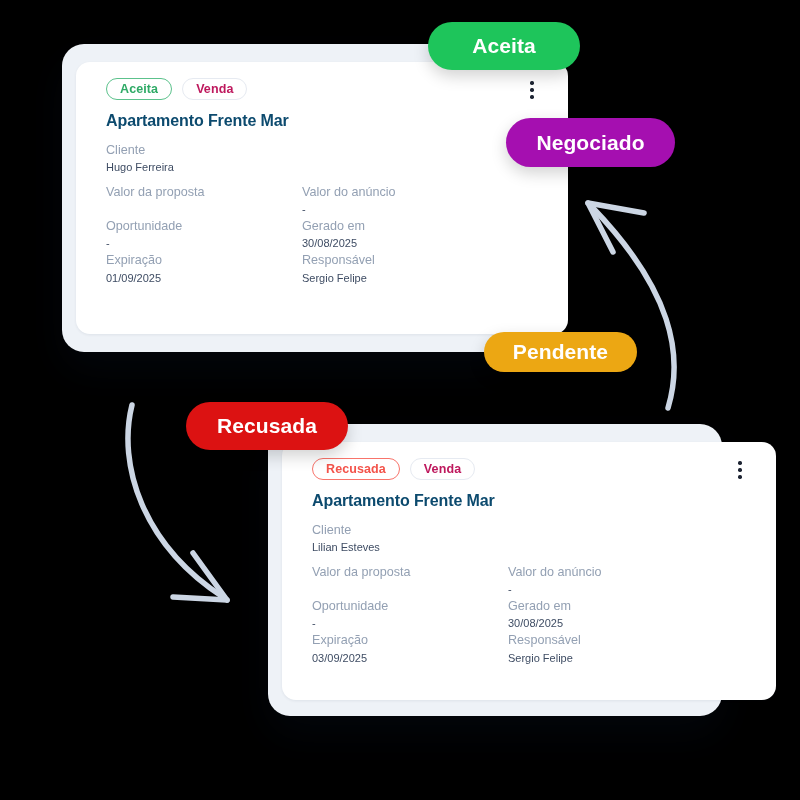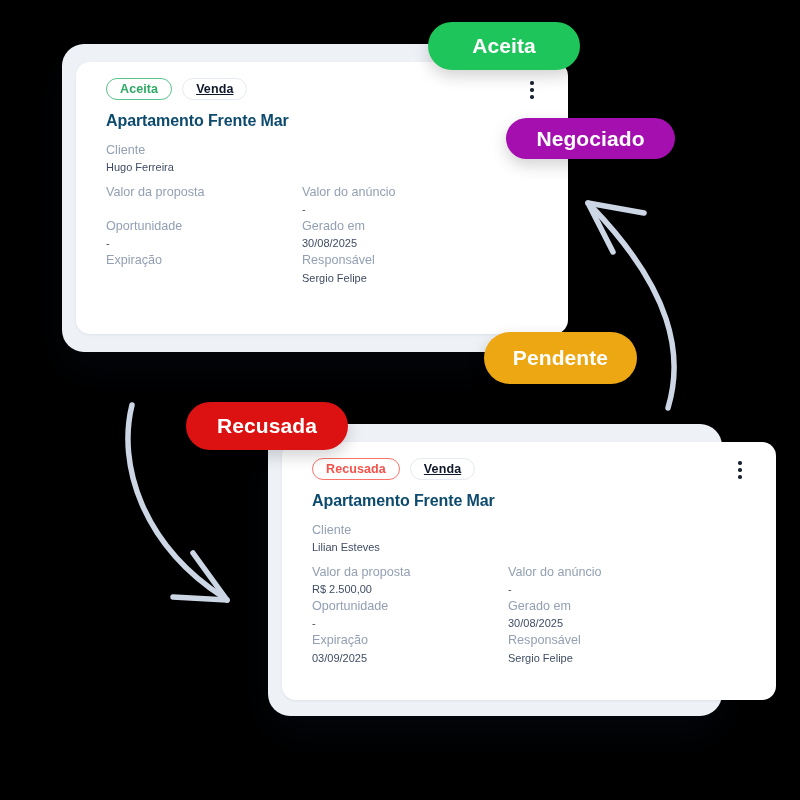--- a/index.html
+++ b/index.html
@@ -53,21 +53,21 @@
     border-radius: 999px;
     font-size: 12.5px;
     font-weight: 700;
     letter-spacing: 0.1px;
     box-sizing: border-box;
     background: #ffffff;
     white-space: nowrap;
   }
   .pill-accepted { border: 1.4px solid #5cc28c; color: #2faa66; }
   .pill-refused  { border: 1.4px solid #f8746b; color: #f3534a; }
-  .pill-type     { border: 1.4px solid #e6eaf1; color: #0f172a; text-decoration: underline; }
+  .pill-type     { border: 1.4px solid #e6eaf1; color: #be185d; }
 
   
   .kebab {
     position: absolute;
     right: 26px;
     top: 16px;
     width: 20px;
     height: 24px;
     display: flex;
     flex-direction: column;
@@ -118,22 +118,22 @@
     border-radius: 999px;
     color: #ffffff;
     font-weight: 700;
     font-size: 21px;
     letter-spacing: 0.1px;
     white-space: nowrap;
     box-shadow: 0 6px 16px rgba(0,0,0,0.18);
     cursor: default;
   }
   #badge-aceita    { left: 428px; top: 22px;  width: 152px; height: 48px; background: #1ec55b; }
-  #badge-negociado { left: 506px; top: 118px; width: 169px; height: 41px; background: #a50fb0; }
-  #badge-pendente  { left: 484px; top: 332px; width: 153px; height: 52px; background: #eca713; }
+  #badge-negociado { left: 506px; top: 118px; width: 169px; height: 49px; background: #a50fb0; }
+  #badge-pendente  { left: 484px; top: 332px; width: 153px; height: 40px; background: #eca713; }
   #badge-recusada  { left: 186px; top: 402px; width: 162px; height: 48px; background: #dc1212; }
 
   
   .arrow-svg { position: absolute; pointer-events: none; }
   #arrow-up   { left: 560px; top: 180px; width: 150px; height: 240px; }
   #arrow-down { left: 105px; top: 385px; width: 150px; height: 235px; }
 </style>
 </head>
 <body>
 
@@ -172,20 +172,21 @@
           <div>
             <div class="field-label">Oportunidade</div>
             <div class="field-value">-</div>
           </div>
           <div>
             <div class="field-label">Gerado em</div>
             <div class="field-value">30/08/2025</div>
           </div>
           <div>
             <div class="field-label">Expiração</div>
+            <div class="field-value">01/09/2025</div>
           </div>
           <div>
             <div class="field-label">Responsável</div>
             <div class="field-value">Sergio Felipe</div>
           </div>
         </div>
 
       </div>
     </div>
   </div>
@@ -208,21 +209,20 @@
         <div class="card-title">Apartamento Frente Mar</div>
 
         <div class="field-block">
           <div class="field-label">Cliente</div>
           <div class="field-value">Lilian Esteves</div>
         </div>
 
         <div class="field-grid">
           <div>
             <div class="field-label">Valor da proposta</div>
-            <div class="field-value">R$ 2.500,00</div>
           </div>
           <div>
             <div class="field-label">Valor do anúncio</div>
             <div class="field-value">-</div>
           </div>
           <div>
             <div class="field-label">Oportunidade</div>
             <div class="field-value">-</div>
           </div>
           <div>

